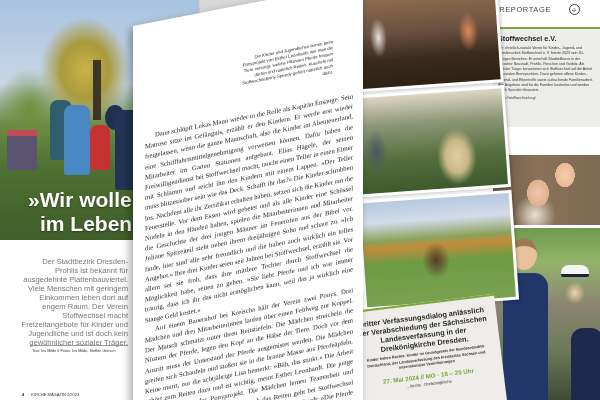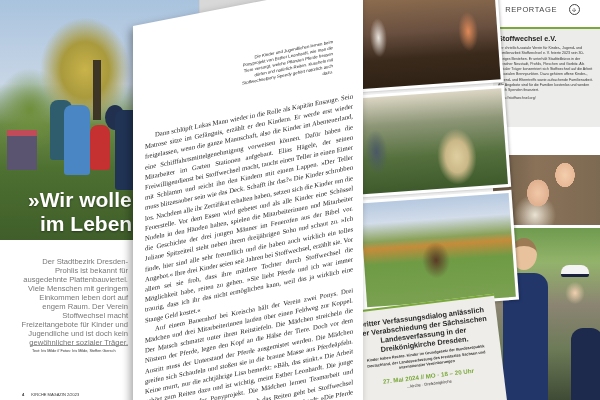--- a/index.html
+++ b/index.html
@@ -47,21 +47,21 @@
       position: absolute; left: 146px; top: 294px; width: 50px;
       font-family: "Liberation Serif", serif; font-size: 4.3px; line-height: 6.7px; color: #222;
     }
 
     
     .right-page {
       position: absolute; left: 330px; top: 0; width: 270px; height: 400px; background: #ffffff;
     }
     .reportage {
       position: absolute; right: 20px; top: 4px; font-size: 7.5px; letter-spacing: 0.6px; color: #444;
-      display: flex; align-items: center; gap: 12px;
+      display: flex; align-items: center; gap: 18px;
     }
     .reportage-icon {
       width: 11px; height: 11px; border: 1px solid #444; border-radius: 50%;
       font-size: 5px; display: flex; align-items: center; justify-content: center;
     }
     .infobox {
       position: absolute; left: 493px; top: 27px; width: 107px; height: 100px;
       background: #ececea; border-top: 2px solid #7aa83a; padding: 5px 5px;
     }
     .infobox-title { font-weight: bold; font-size: 7.2px; color: #222; margin-bottom: 3px; }

